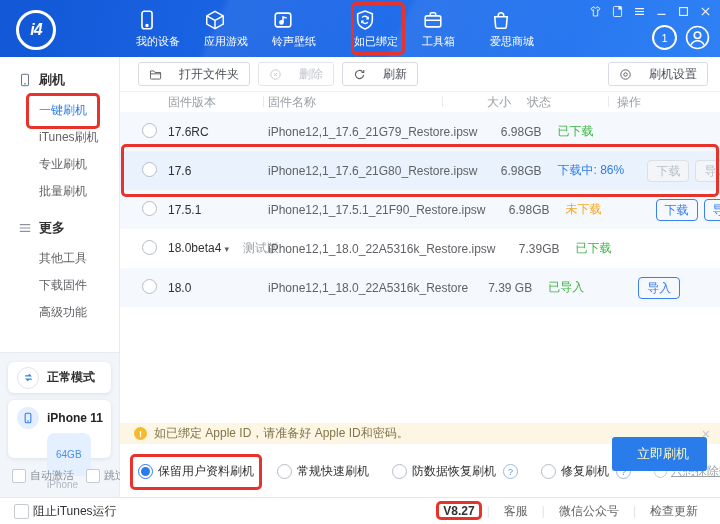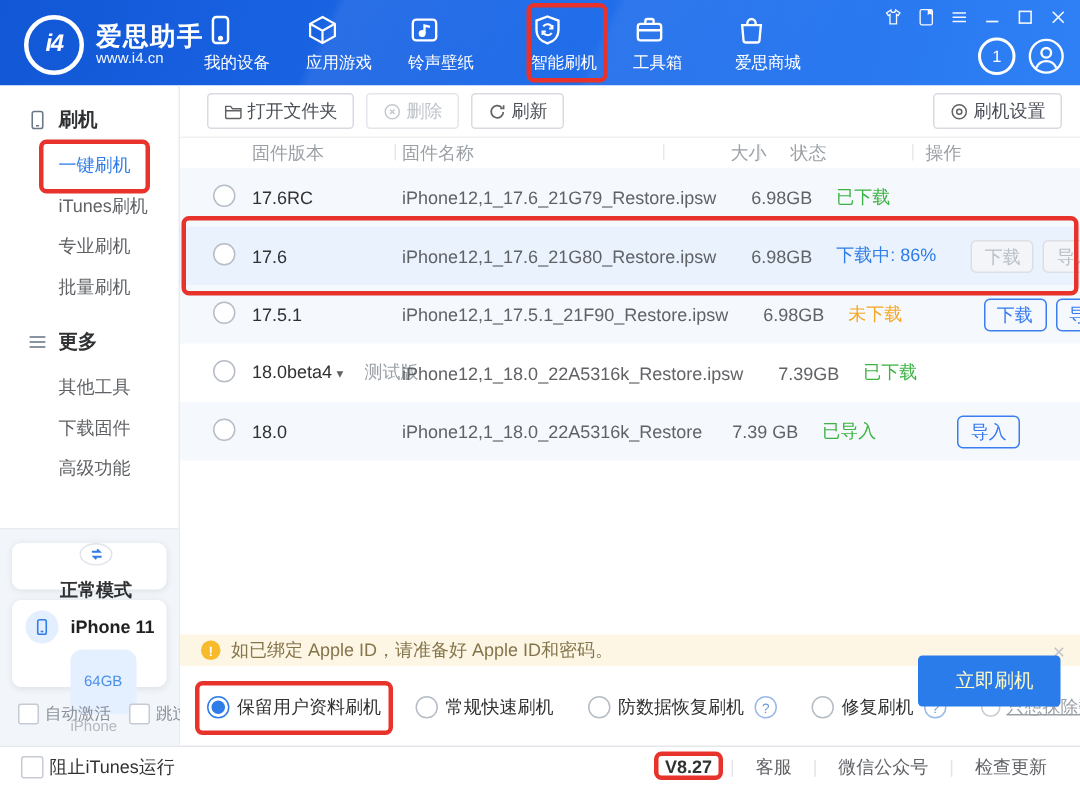--- a/index.html
+++ b/index.html
@@ -36,38 +36,38 @@
   .badge{width:21px;height:21px;border:2px solid #fff;border-radius:50%;color:#fff;display:flex;align-items:center;justify-content:center;
          font-size:11px;cursor:pointer;}
   .avatar{width:25px;height:25px;cursor:pointer;}
   
   .sidebar{position:absolute;left:0;top:57px;width:120px;height:440px;background:#fff;border-right:1px solid #e8ebef;box-sizing:border-box;}
   .group-title{display:flex;align-items:center;gap:7px;font-weight:bold;font-size:13px;color:#303133;margin:14px 0 8px 18px;}
   .group-title .gicon{width:14px;height:14px;}
   .side-item{margin:0 0 0 39px;height:27px;line-height:27px;font-size:12px;color:#606266;cursor:pointer;width:fit-content;}
   .side-item.active{color:#2e7ce8;}
   .sidebar-bottom{position:absolute;left:0;top:352px;width:119px;height:145px;background:#f2f5f9;border-top:1px solid #e8ebef;box-sizing:border-box;}
-  .mini-card{position:absolute;left:8px;width:103px;background:#fff;border-radius:6px;box-shadow:0 1px 4px rgba(40,60,90,.10);flex-direction:column;}
+  .mini-card{position:absolute;left:8px;width:103px;background:#fff;border-radius:6px;box-shadow:0 1px 4px rgba(40,60,90,.10);}
   .mode-card{top:9px;height:31px;display:flex;align-items:center;gap:8px;padding-left:9px;box-sizing:border-box;cursor:pointer;}
   .mode-icon{width:20px;height:20px;border:1px solid #dfe4ea;border-radius:50%;display:flex;align-items:center;justify-content:center;}
   .mode-label{font-weight:bold;font-size:12px;color:#303133;}
   .device-card{top:47px;height:58px;padding:7px 0 0 9px;box-sizing:border-box;}
   .device-row{display:flex;align-items:center;gap:8px;}
   .device-icon{width:22px;height:22px;background:#e3eeff;border-radius:50%;display:flex;align-items:center;justify-content:center;}
   .device-name{font-weight:bold;font-size:12px;color:#222;}
   .cap-pill{display:inline-block;margin:4px 0 0 30px;background:#e4efff;color:#4a90e8;font-size:10px;border-radius:8px;padding:16px 9px;}
   .device-type{margin:3px 0 0 30px;font-size:10px;color:#b2b8c0;}
   .side-checks{position:absolute;left:12px;top:115px;display:flex;gap:12px;}
   .chk{display:flex;align-items:center;gap:4px;color:#8a9099;font-size:11px;cursor:pointer;white-space:nowrap;}
   .chk .box{width:12px;height:12px;border:1px solid #c6cbd3;border-radius:2px;background:#fff;flex:0 0 auto;}
   
   .main{position:absolute;left:120px;top:57px;width:600px;height:440px;background:#fff;}
   .toolbar{position:absolute;left:0;top:0;width:600px;height:35px;border-bottom:1px solid #eef1f4;box-sizing:border-box;
            display:flex;align-items:center;padding:0 12px 0 18px;gap:8px;}
-  .tbtn{height:24px;display:flex;align-items:center;gap:3px;padding:0 10px;background:#fff;border:1px solid #d8dce2;border-radius:3px;
+  .tbtn{height:24px;display:flex;align-items:center;gap:17px;padding:0 10px;background:#fff;border:1px solid #d8dce2;border-radius:3px;
         font-size:12px;color:#4a4f57;cursor:pointer;}
   .tbtn .ticon{width:13px;height:13px;}
   .tbtn.disabled{color:#c0c4cc;border-color:#e3e6ea;cursor:default;}
   .tbtn.right{margin-left:auto;}
   .thead{position:absolute;left:0;top:35px;width:600px;height:20px;display:flex;align-items:center;padding:0 3px 0 22px;box-sizing:border-box;
          color:#9aa0a6;font-size:12px;}
   .thead .th{position:relative;}
   .thead .th.sep::after{content:"";position:absolute;right:4px;top:2px;height:11px;border-right:1px solid #e6eaee;}
   .col-radio{width:26px;flex:0 0 auto;}
   .col-version{width:100px;flex:0 0 auto;white-space:nowrap;}
@@ -121,24 +121,20 @@
 </head>
 <body>
 
 <div id="app">
 
   <header class="topbar">
     <div class="logo">
       <div class="logo-mark">
           <span>i4</span>
         </div>
-      <div class="logo-text">
-        <div class="logo-title">爱思助手</div>
-        <div class="logo-url">www.i4.cn</div>
-      </div>
     </div>
     <nav class="topnav" id="topnav">
         <div class="nav-item">
           <span class="nicon"><svg viewBox="0 0 24 24" fill="none" stroke="#fff" stroke-width="1.8">
               <rect x="6.5" y="2.5" width="11" height="19" rx="2.5"></rect>
               <circle cx="12" cy="18" r="1" fill="#fff"></circle>
             </svg></span>
           <span class="nlabel">我的设备</span>
         </div>
         <div class="nav-item">
@@ -155,21 +151,21 @@
               <path d="M12 14.6V8.8l4 1"></path>
             </svg></span>
           <span class="nlabel">铃声壁纸</span>
         </div>
         <div class="nav-item annotated push">
           <span class="nicon"><svg viewBox="0 0 24 24" fill="none" stroke="#fff" stroke-width="1.7">
               <path d="M12 2.2 20 5.2v6.6c0 5-3.4 8.6-8 10-4.6-1.4-8-5-8-10V5.2z"></path>
               <path d="M8.6 12.9a3.6 3.6 0 0 0 6.5 1.3M15.4 10.7a3.6 3.6 0 0 0-6.5-1.3" stroke-width="1.5"></path>
               <path d="M15.7 8.4v2.5h-2.5M8.3 15.6v-2.5h2.5" stroke-width="1.3"></path>
             </svg></span>
-          <span class="nlabel">智能刷机</span>
+          <span class="nlabel">如已绑定</span>
         </div>
         <div class="nav-item">
           <span class="nicon"><svg viewBox="0 0 24 24" fill="none" stroke="#fff" stroke-width="1.7">
               <rect x="3.5" y="7.5" width="17" height="12" rx="2"></rect>
               <path d="M9 7.5v-2A1.5 1.5 0 0 1 10.5 4h3A1.5 1.5 0 0 1 15 5.5v2M3.5 12.2h17"></path>
             </svg></span>
           <span class="nlabel">工具箱</span>
         </div>
         <div class="nav-item">
           <span class="nicon"><svg viewBox="0 0 24 24" fill="none" stroke="#fff" stroke-width="1.7">

